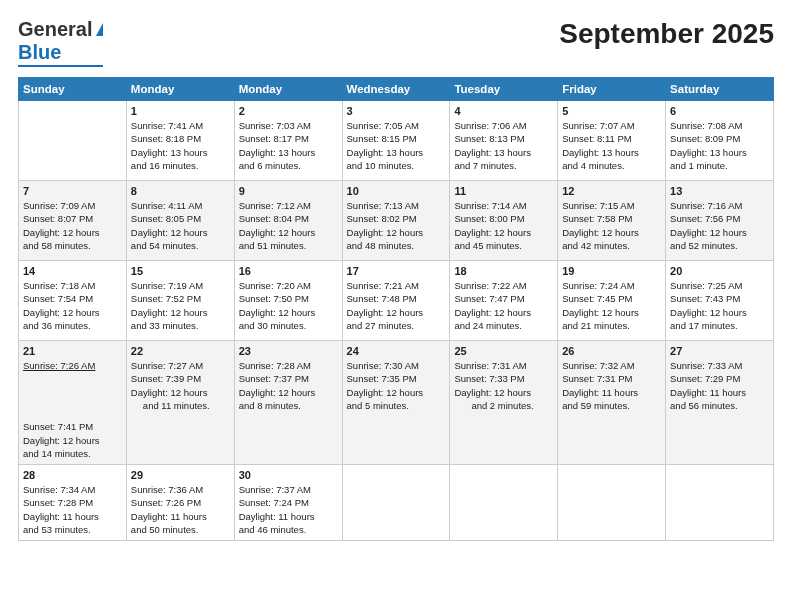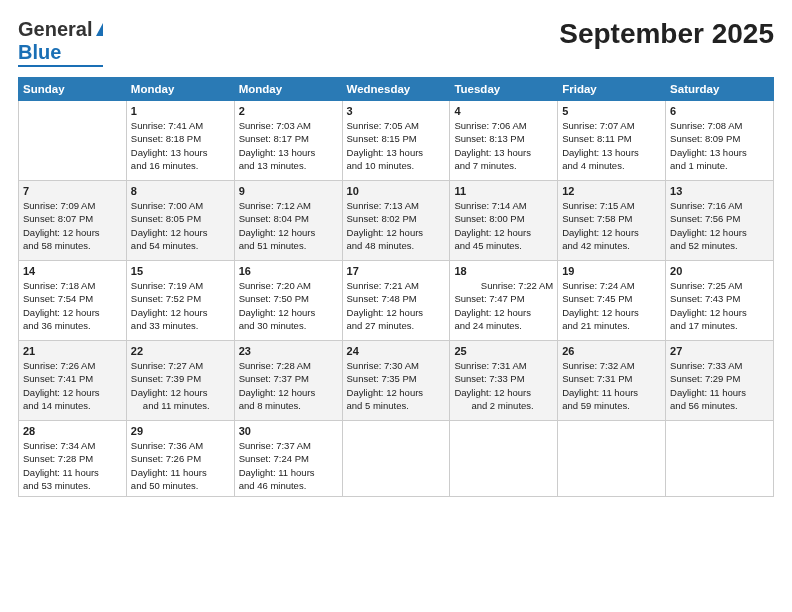--- a/index.html
+++ b/index.html
@@ -122,21 +122,21 @@
             <div style="line-height: 1.4;">Sunrise: 7:41 AM</div>
             <div style="line-height: 1.4;">Sunset: 8:18 PM</div>
             <div style="line-height: 1.4;">Daylight: 13 hours</div>
             <div style="line-height: 1.4;">and 16 minutes.</div>
           </td>
           <td>
             <span class="day-num">2</span>
             <div style="line-height: 1.4;">Sunrise: 7:03 AM</div>
             <div style="line-height: 1.4;">Sunset: 8:17 PM</div>
             <div style="line-height: 1.4;">Daylight: 13 hours</div>
-            <div style="line-height: 1.4;">and 13 minutes.</div>
+            <div style="line-height: 1.4;">and 6 minutes.</div>
           </td>
           <td>
             <span class="day-num">3</span>
             <div style="line-height: 1.4;">Sunrise: 7:05 AM</div>
             <div style="line-height: 1.4;">Sunset: 8:15 PM</div>
             <div style="line-height: 1.4;">Daylight: 13 hours</div>
             <div style="line-height: 1.4;">and 10 minutes.</div>
           </td>
           <td>
             <span class="day-num">4</span>
@@ -163,21 +163,21 @@
         <tr class="row-stripe">
           <td>
             <span class="day-num">7</span>
             <div style="line-height: 1.4;">Sunrise: 7:09 AM</div>
             <div style="line-height: 1.4;">Sunset: 8:07 PM</div>
             <div style="line-height: 1.4;">Daylight: 12 hours</div>
             <div style="line-height: 1.4;">and 58 minutes.</div>
           </td>
           <td>
             <span class="day-num">8</span>
-            <div style="line-height: 1.4;">Sunrise: 7:00 AM</div>
+            <div style="line-height: 1.4;">Sunrise: 4:11 AM</div>
             <div style="line-height: 1.4;">Sunset: 8:05 PM</div>
             <div style="line-height: 1.4;">Daylight: 12 hours</div>
             <div style="line-height: 1.4;">and 54 minutes.</div>
           </td>
           <td>
             <span class="day-num">9</span>
             <div style="line-height: 1.4;">Sunrise: 7:12 AM</div>
             <div style="line-height: 1.4;">Sunset: 8:04 PM</div>
             <div style="line-height: 1.4;">Daylight: 12 hours</div>
             <div style="line-height: 1.4;">and 51 minutes.</div>
@@ -235,21 +235,21 @@
           </td>
           <td>
             <span class="day-num">17</span>
             <div style="line-height: 1.4;">Sunrise: 7:21 AM</div>
             <div style="line-height: 1.4;">Sunset: 7:48 PM</div>
             <div style="line-height: 1.4;">Daylight: 12 hours</div>
             <div style="line-height: 1.4;">and 27 minutes.</div>
           </td>
           <td>
             <span class="day-num">18</span>
-            <div style="line-height: 1.4; text-align: right;">Sunrise: 7:22 AM</div>
+            <div style="line-height: 1.4;">Sunrise: 7:22 AM</div>
             <div style="line-height: 1.4;">Sunset: 7:47 PM</div>
             <div style="line-height: 1.4;">Daylight: 12 hours</div>
             <div style="line-height: 1.4;">and 24 minutes.</div>
           </td>
           <td>
             <span class="day-num">19</span>
             <div style="line-height: 1.4;">Sunrise: 7:24 AM</div>
             <div style="line-height: 1.4;">Sunset: 7:45 PM</div>
             <div style="line-height: 1.4;">Daylight: 12 hours</div>
             <div style="line-height: 1.4;">and 21 minutes.</div>
@@ -258,22 +258,22 @@
             <span class="day-num">20</span>
             <div style="line-height: 1.4;">Sunrise: 7:25 AM</div>
             <div style="line-height: 1.4;">Sunset: 7:43 PM</div>
             <div style="line-height: 1.4;">Daylight: 12 hours</div>
             <div style="line-height: 1.4;">and 17 minutes.</div>
           </td>
         </tr>
         <tr class="row-stripe">
           <td>
             <span class="day-num">21</span>
-            <div style="line-height: 1.4;">Sunrise: 7:26 AM</div>
-            <div style="line-height: 1.4;">Sunset: 7:41 PM</div>
+            <div style="line-height: 1.4; text-decoration: underline;">Sunrise: 7:26 AM</div>
+            <div style="line-height: 1.4; margin-top: 48px;">Sunset: 7:41 PM</div>
             <div style="line-height: 1.4;">Daylight: 12 hours</div>
             <div style="line-height: 1.4;">and 14 minutes.</div>
           </td>
           <td>
             <span class="day-num">22</span>
             <div style="line-height: 1.4;">Sunrise: 7:27 AM</div>
             <div style="line-height: 1.4;">Sunset: 7:39 PM</div>
             <div style="line-height: 1.4;">Daylight: 12 hours</div>
             <div style="line-height: 1.4; margin-left: 12px;">and 11 minutes.</div>
           </td>

